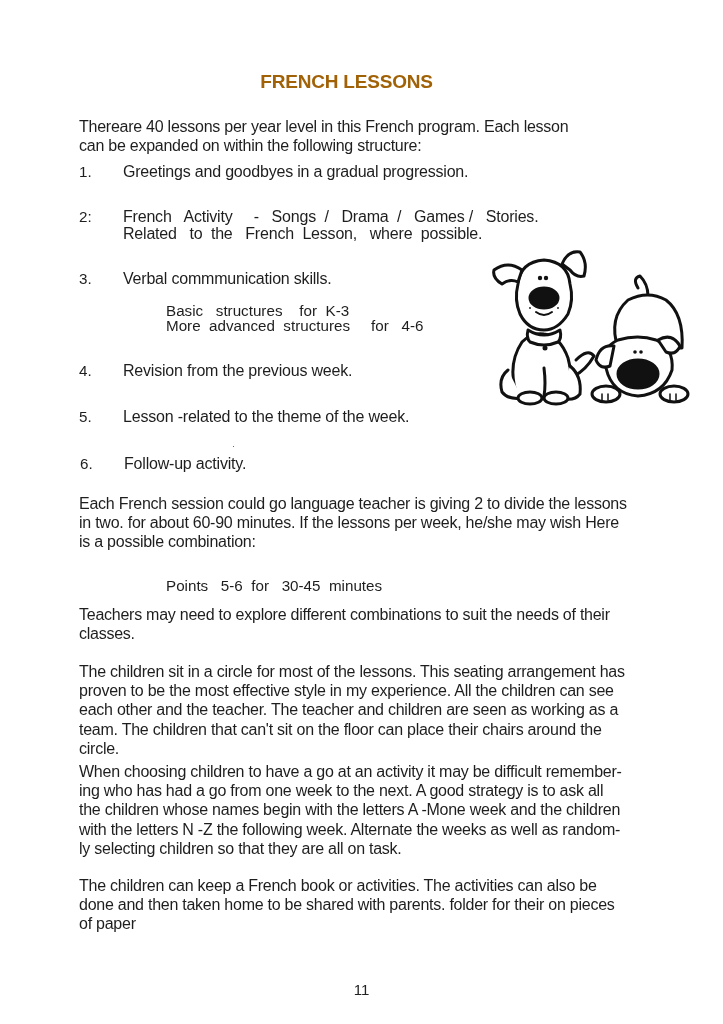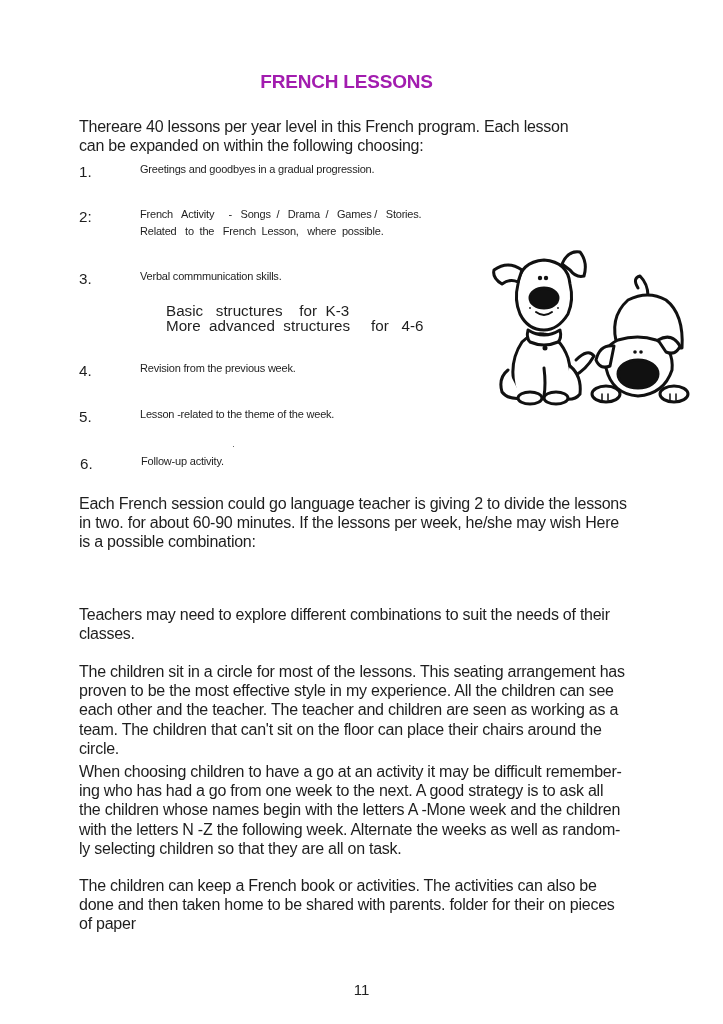--- a/index.html
+++ b/index.html
@@ -4,44 +4,44 @@
 <style>
   html, body { margin: 0; padding: 0; background: #ffffff; }
   body {
     width: 723px; height: 1024px; position: relative; overflow: hidden;
     font-family: "Liberation Sans", sans-serif; color: #1a1a1a;
   }
   .page { position: absolute; inset: 0; }
   .abs { position: absolute; white-space: nowrap; }
   .title {
     left: 0; width: 693px; top: 71px; text-align: center;
-    font-size: 19px; font-weight: bold; letter-spacing: -0.2px; color: #a21caf;
+    font-size: 19px; font-weight: bold; letter-spacing: -0.2px; color: #a16207;
   }
   .para {
     position: absolute; left: 79px; width: 570px;
     font-size: 16px; line-height: 19.2px; letter-spacing: -0.25px; color: #1e1e1e;
   }
   .para .line { display: block; white-space: nowrap; }
   .num { position: absolute; font-size: 15.2px; color: #1e1e1e; }
-  .item-text { position: absolute; font-size: 11px; color: #1e1e1e; white-space: nowrap; letter-spacing: -0.2px; margin-left: 17px; }
+  .item-text { position: absolute; font-size: 16px; color: #1e1e1e; white-space: nowrap; letter-spacing: -0.2px; }
   .sub { position: absolute; font-size: 15.2px; line-height: 16px; color: #1e1e1e; white-space: pre; }
   .page-number { position: absolute; left: 0; width: 723px; text-align: center; top: 981px; font-size: 15px; color: #222; }
   .dogs { position: absolute; left: 488px; top: 248px; width: 228px; height: 160px; }
   .speck { position: absolute; left: 233px; top: 446px; width: 1px; height: 1px; background: #666; }
 </style>
 </head>
 <body>
 
 <div class="page">
 
   <div class="abs title">FRENCH LESSONS</div>
 
   <div class="para" style="top:117px;">
     <span class="line">Thereare 40 lessons per year level in this French program. Each lesson</span>
-    <span class="line">can be expanded on within the following choosing:</span>
+    <span class="line">can be expanded on within the following structure:</span>
   </div>
 
   <div>
     <span class="num" style="left:79px; top:163px;">1.</span>
     <span class="item-text" style="left:123px; top:163px;">Greetings and goodbyes in a gradual progression.</span>
   </div>
 
   <div>
     <span class="num" style="left:79px; top:208px;">2:</span>
     <span class="item-text" style="left:123px; top:208px; white-space:pre;">French   Activity     -   Songs  /   Drama  /   Games /   Stories.</span>
@@ -128,20 +128,21 @@
       <path d="M182 146 L182 152 M188 146 L188 152" stroke-width="1.5" fill="none"></path>
     </g>
   </svg>
 
   <div class="para" style="top:494px;">
     <span class="line">Each French session could go language teacher is giving 2 to divide the lessons</span>
     <span class="line">in two. for about 60-90 minutes. If the lessons per week, he/she may wish Here</span>
     <span class="line">is a possible combination:</span>
   </div>
 
+  <span class="sub" style="left:166px; top:578px;">Points   5-6  for   30-45  minutes</span>
 
   <div class="para" style="top:605px;">
     <span class="line">Teachers may need to explore different combinations to suit the needs of their</span>
     <span class="line">classes.</span>
   </div>
 
   <div class="para" style="top:662px;">
     <span class="line">The children sit in a circle for most of the lessons. This seating arrangement has</span>
     <span class="line">proven to be the most effective style in my experience. All the children can see</span>
     <span class="line">each other and the teacher. The teacher and children are seen as working as a</span>

